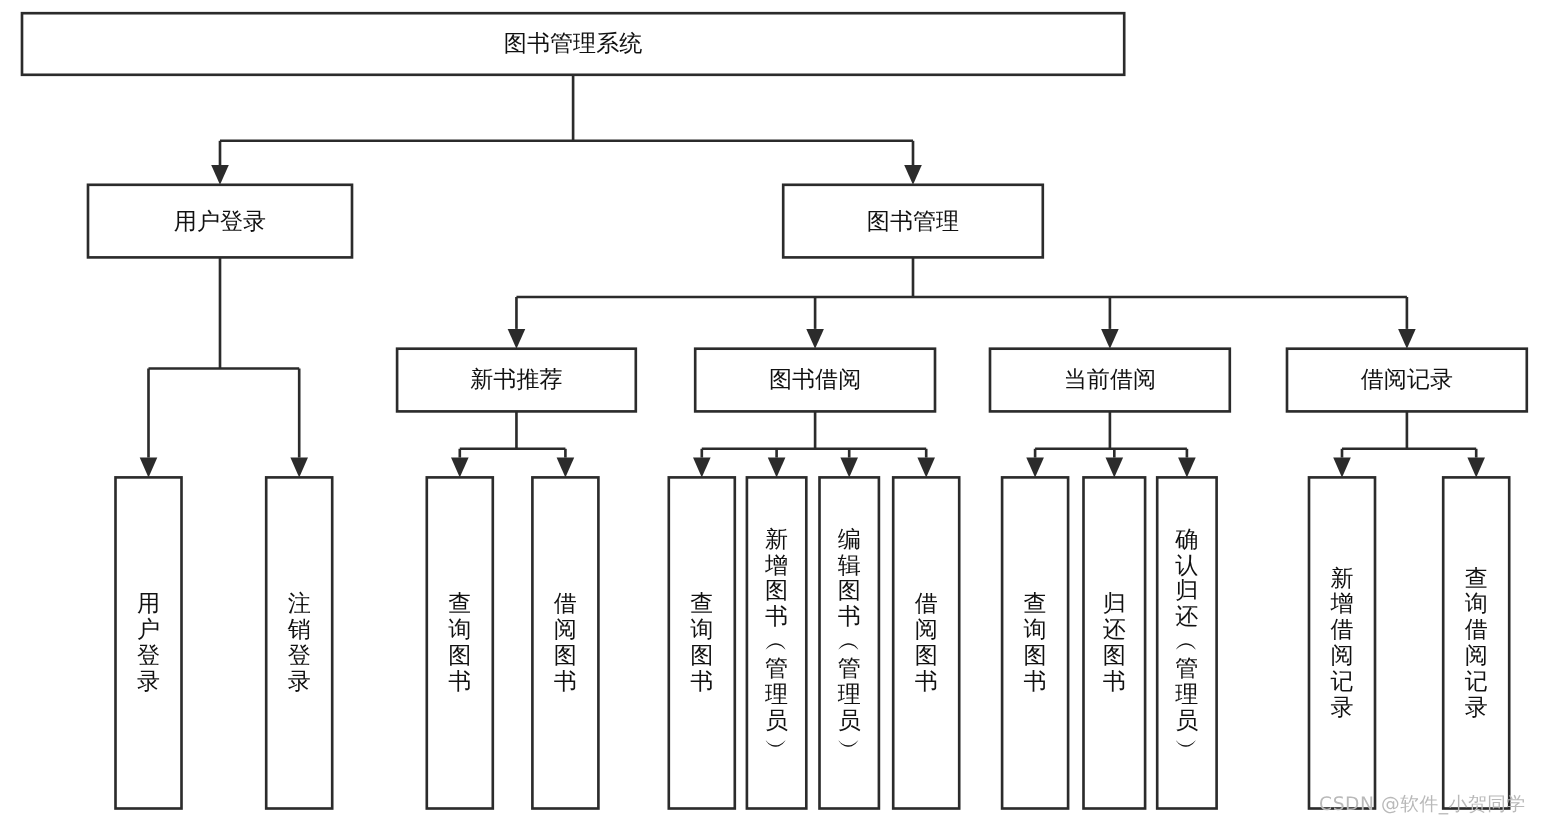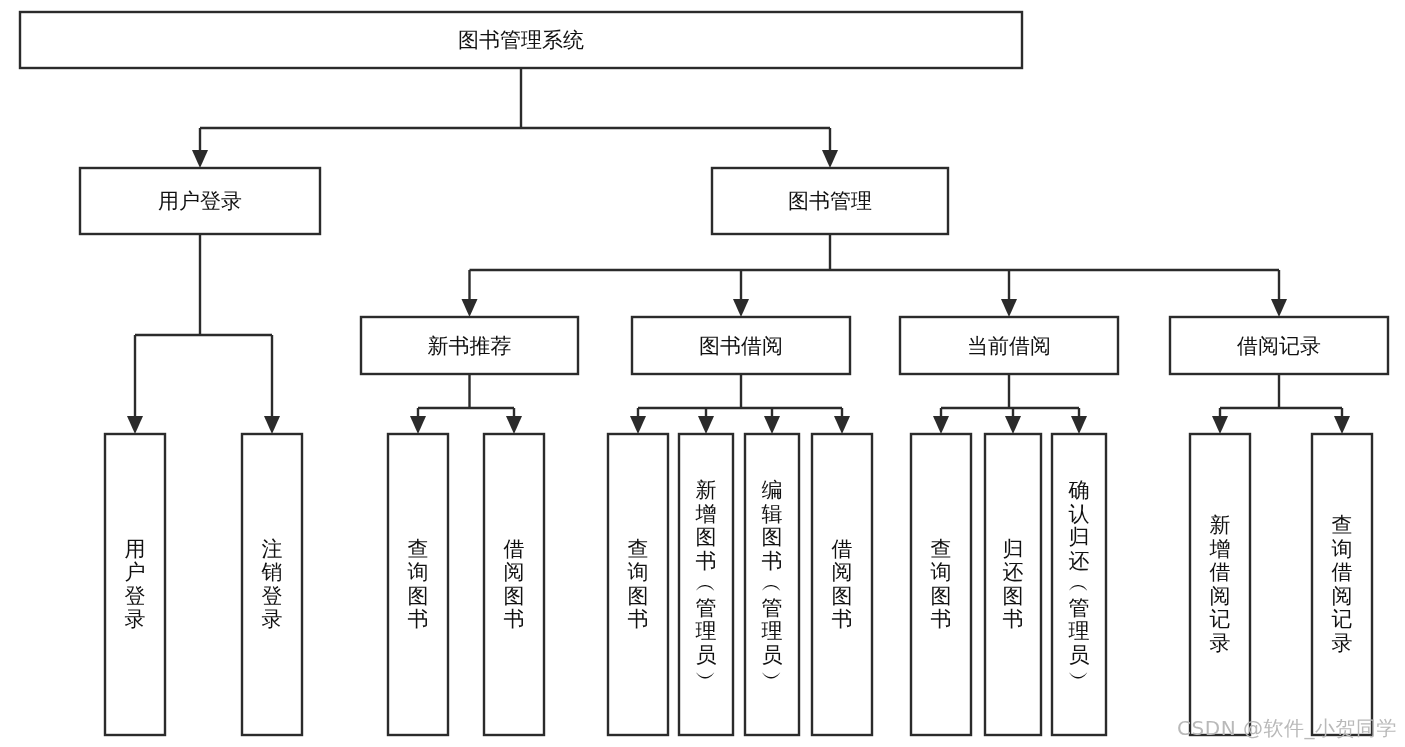--- a/index.html
+++ b/index.html
@@ -50,24 +50,24 @@
     dominant-baseline: middle;
   }
   .node-label-v {
     font-family: "DejaVu Sans", "Liberation Sans", sans-serif;
     font-size: 21px;
     fill: #111111;
     text-anchor: middle;
   }
   .watermark {
     position: absolute;
-    right: 8px;
+    right: 18px;
     bottom: 5px;
     font-family: "DejaVu Sans", "Liberation Sans", sans-serif;
-    font-size: 20px;
+    font-size: 17px;
     color: #b9b9b9;
     white-space: nowrap;
     letter-spacing: 0.5px;
     pointer-events: none;
     margin-top: 22px;
   }
 </style>
 </head>
 <body>
 

